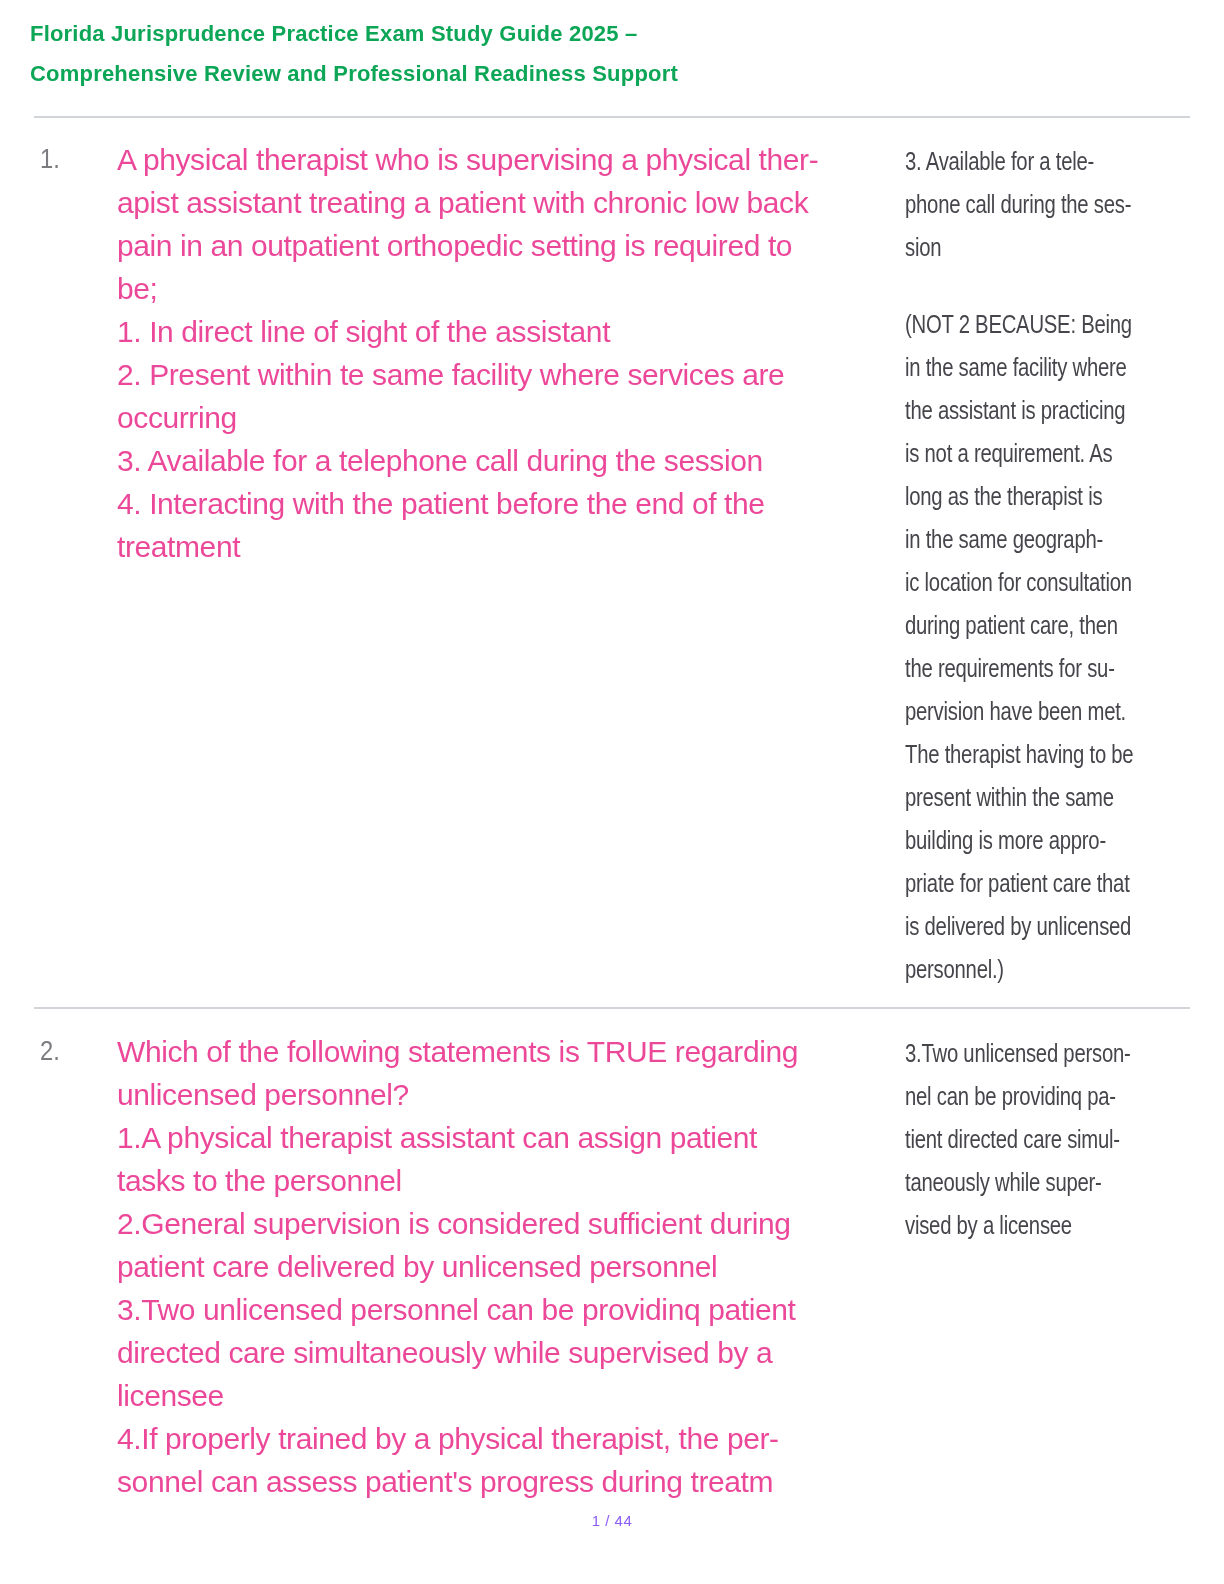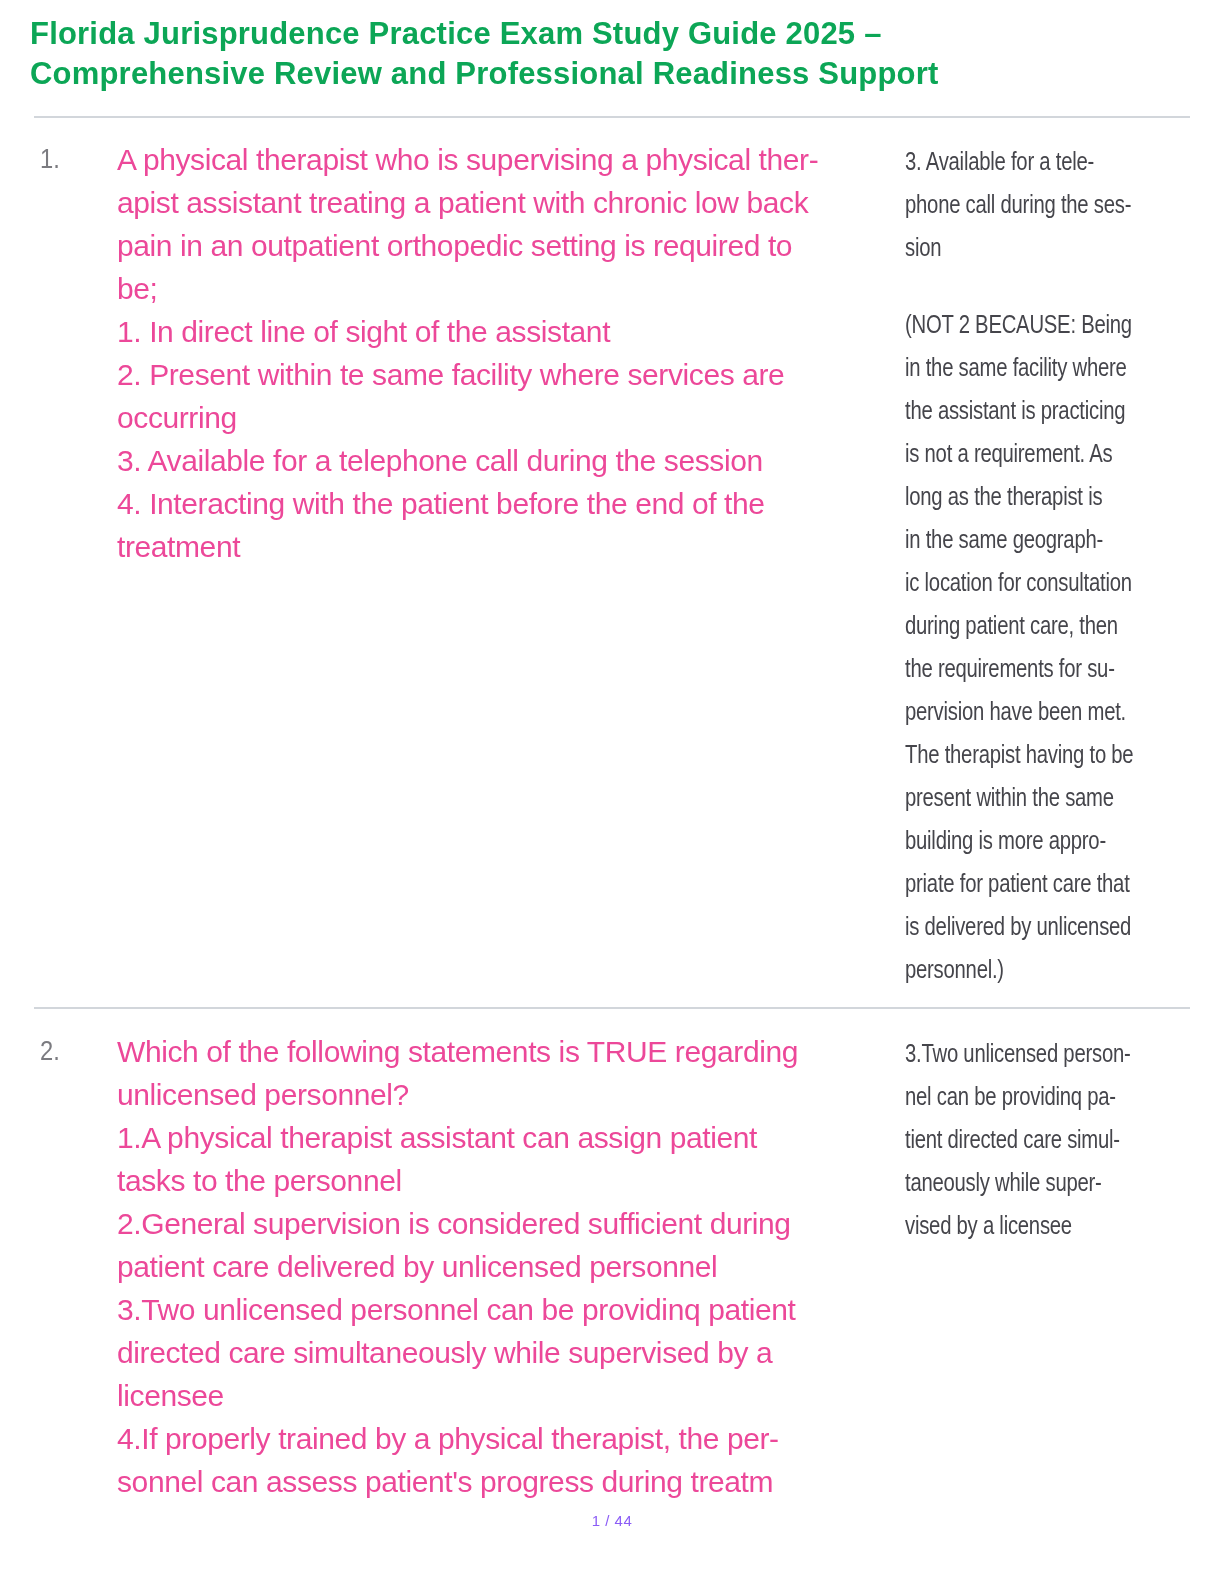--- a/index.html
+++ b/index.html
@@ -14,21 +14,21 @@
     background: #ffffff;
     overflow: hidden;
     font-family: "Liberation Sans", "DejaVu Sans", sans-serif;
   }
   .title {
     position: absolute;
     left: 30px;
     top: 14px;
     margin: 0;
     width: 1140px;
-    font-size: 31px;
+    font-size: 22px;
     line-height: 40px;
     font-weight: 700;
     color: #0ca656;
     white-space: pre-line;
     letter-spacing: 0.2px;
   }
   .divider {
     position: absolute;
     left: 34px;
     width: 1156px;

